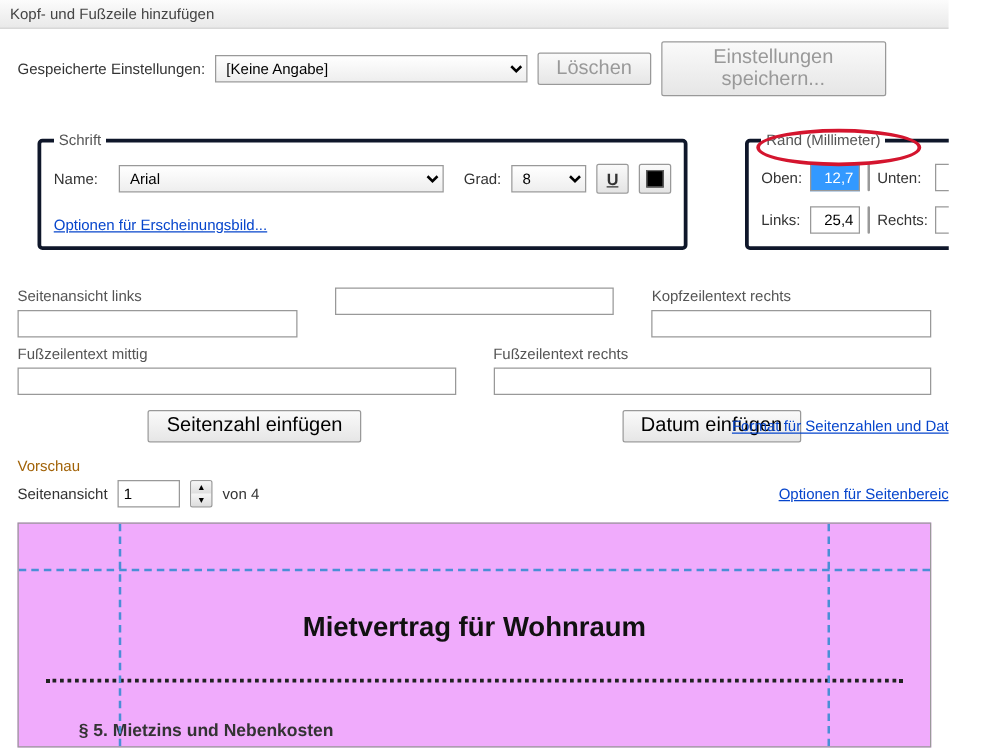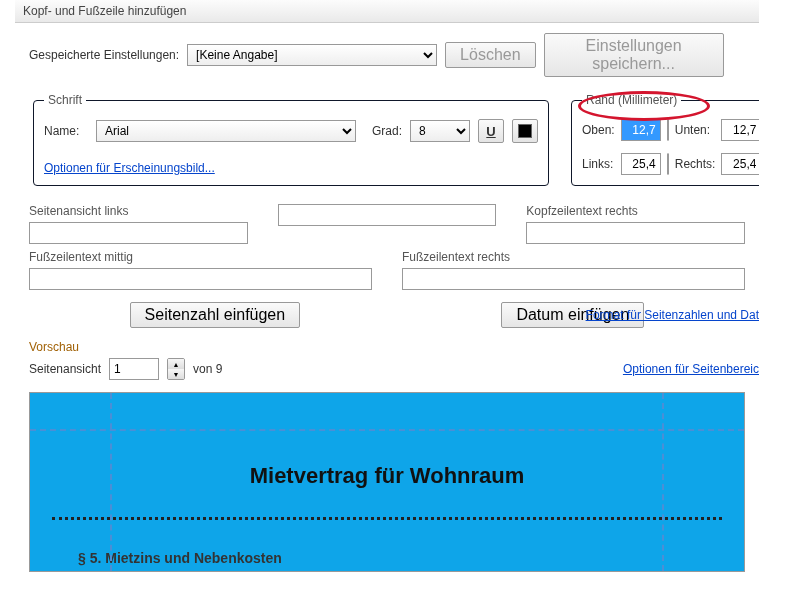--- a/index.html
+++ b/index.html
@@ -1,41 +1,41 @@
 <!DOCTYPE html>
 <html><head>
 <meta charset="utf-8">
 <style>
 * { box-sizing: border-box; font-family: "Segoe UI", Tahoma, sans-serif; }
 body { margin: 0; background: #fff; font-size: 12px; color: #333; }
-.window { width: 759px; height: 600px; position: relative; overflow: hidden; padding-left: 15px; }
+.window { width: 759px; height: 600px; position: relative; overflow: hidden; }
 .titlebar { background: linear-gradient(#fcfcfc,#e9e9e9); border-bottom: 1px solid #ccc; padding: 4px 8px; color: #444; font-size: 12px; }
 .content { padding: 10px 14px; }
 .row { display: flex; align-items: center; gap: 8px; margin-bottom: 12px; }
 .label { color: #333; }
 select, input[type=text] { background: #fff; border: 1px solid #999; padding: 2px 4px; font-size: 12px; height: 22px; }
 select { background: linear-gradient(#fff,#eee); }
 .btn { background: linear-gradient(#fafafa,#e6e6e6); border: 1px solid #999; border-radius: 2px; padding: 3px 14px; font-size: 16px; cursor: pointer; }
 .btn.disabled { color: #999; }
-fieldset { border: 1px solid #0f172a; border-radius: 4px; margin: 4px; padding: 12px 10px 10px; }
+fieldset { border: 3px solid #0f172a; border-radius: 4px; margin: 16px; padding: 12px 10px 10px; }
 legend { color: #555; padding: 0 4px; font-size: 12px; }
 .link { color: #0645cc; text-decoration: underline; cursor: pointer; }
 .iconbtn { width: 26px; height: 24px; background: linear-gradient(#fafafa,#e4e4e4); border: 1px solid #999; border-radius: 2px; display: inline-flex; align-items: center; justify-content: center; cursor: pointer; }
 .swatch { width: 14px; height: 14px; background: #000; border: 1px solid #666; }
 .u-under { text-decoration: underline; font-weight: bold; font-size: 13px; }
 .spin { display: inline-flex; flex-direction: column; border: 1px solid #999; border-radius: 2px; overflow: hidden; }
 .spin button { width: 16px; height: 10px; border: none; background: linear-gradient(#f6f6f6,#ddd); font-size: 7px; line-height: 1; cursor: pointer; padding: 0; }
 .margin-in { width: 40px; text-align: right; }
 .margin-in.sel { background: #3399ff; color: #fff; }
 .cols3 { display: flex; gap: 30px; margin-bottom: 6px; }
 .cols3 > div { flex: 1; }
 .colhead { color: #555; margin-bottom: 4px; }
 .txtin { width: 100%; height: 26px; }
 .preview-hdr { color: #a16207; font-weight: normal; margin: 8px 0 4px; }
-.preview-box { border: 1px solid #999; margin-top: 4px; position: relative; height: 180px; overflow: hidden; background: #0ea5e9; }
+.preview-box { border: 1px solid #999; margin-top: 4px; position: relative; height: 180px; overflow: hidden; background: #f0abfc; }
 .dash-v { position: absolute; top: 0; bottom: 0; border-left: 2px dashed #4a8fd6; }
 .dash-h { position: absolute; left: 0; right: 0; border-top: 2px dashed #4a8fd6; }
 .doc-title { text-align: center; font-size: 22px; font-weight: bold; color: #111; margin-top: 70px; }
 .sect-hdr { font-size: 14px; font-weight: bold; margin: 30px 0 0 48px; }
 .sect-body { font-size: 13px; margin: 4px 0 0 72px; }
 .divider { border-top: 3px dotted #222; margin: 28px 22px 0; }
 .ring { position: absolute; border: 3px solid #d4152e; border-radius: 50%; width: 132px; height: 30px; }
 .margin-grid { display:grid; grid-template-columns:auto auto auto auto auto auto; column-gap:6px; row-gap:12px; align-items:center; }
 </style>
 </head>
@@ -123,21 +123,21 @@
     </div>
 
     <div class="preview-hdr">Vorschau</div>
     <div class="row" style="position:relative;">
       <span>Seitenansicht</span>
       <input type="text" style="width: 50px;" value="1">
       <span class="spin">
           <button>▲</button>
           <button>▼</button>
         </span>
-      <span>von 9</span>
+      <span>von 4</span>
       <span class="link" style="position:absolute; right:-14px;">Optionen für Seitenbereic</span>
     </div>
 
     <div class="preview-box">
       <div class="dash-v" style="left:80px;"></div>
       <div class="dash-v" style="right:80px;"></div>
       <div class="dash-h" style="top:36px;"></div>
       <div class="doc-title">Mietvertrag für Wohnraum</div>
       <div class="divider"></div>
       <div class="sect-hdr">§ 5.   Mietzins und Nebenkosten</div>

